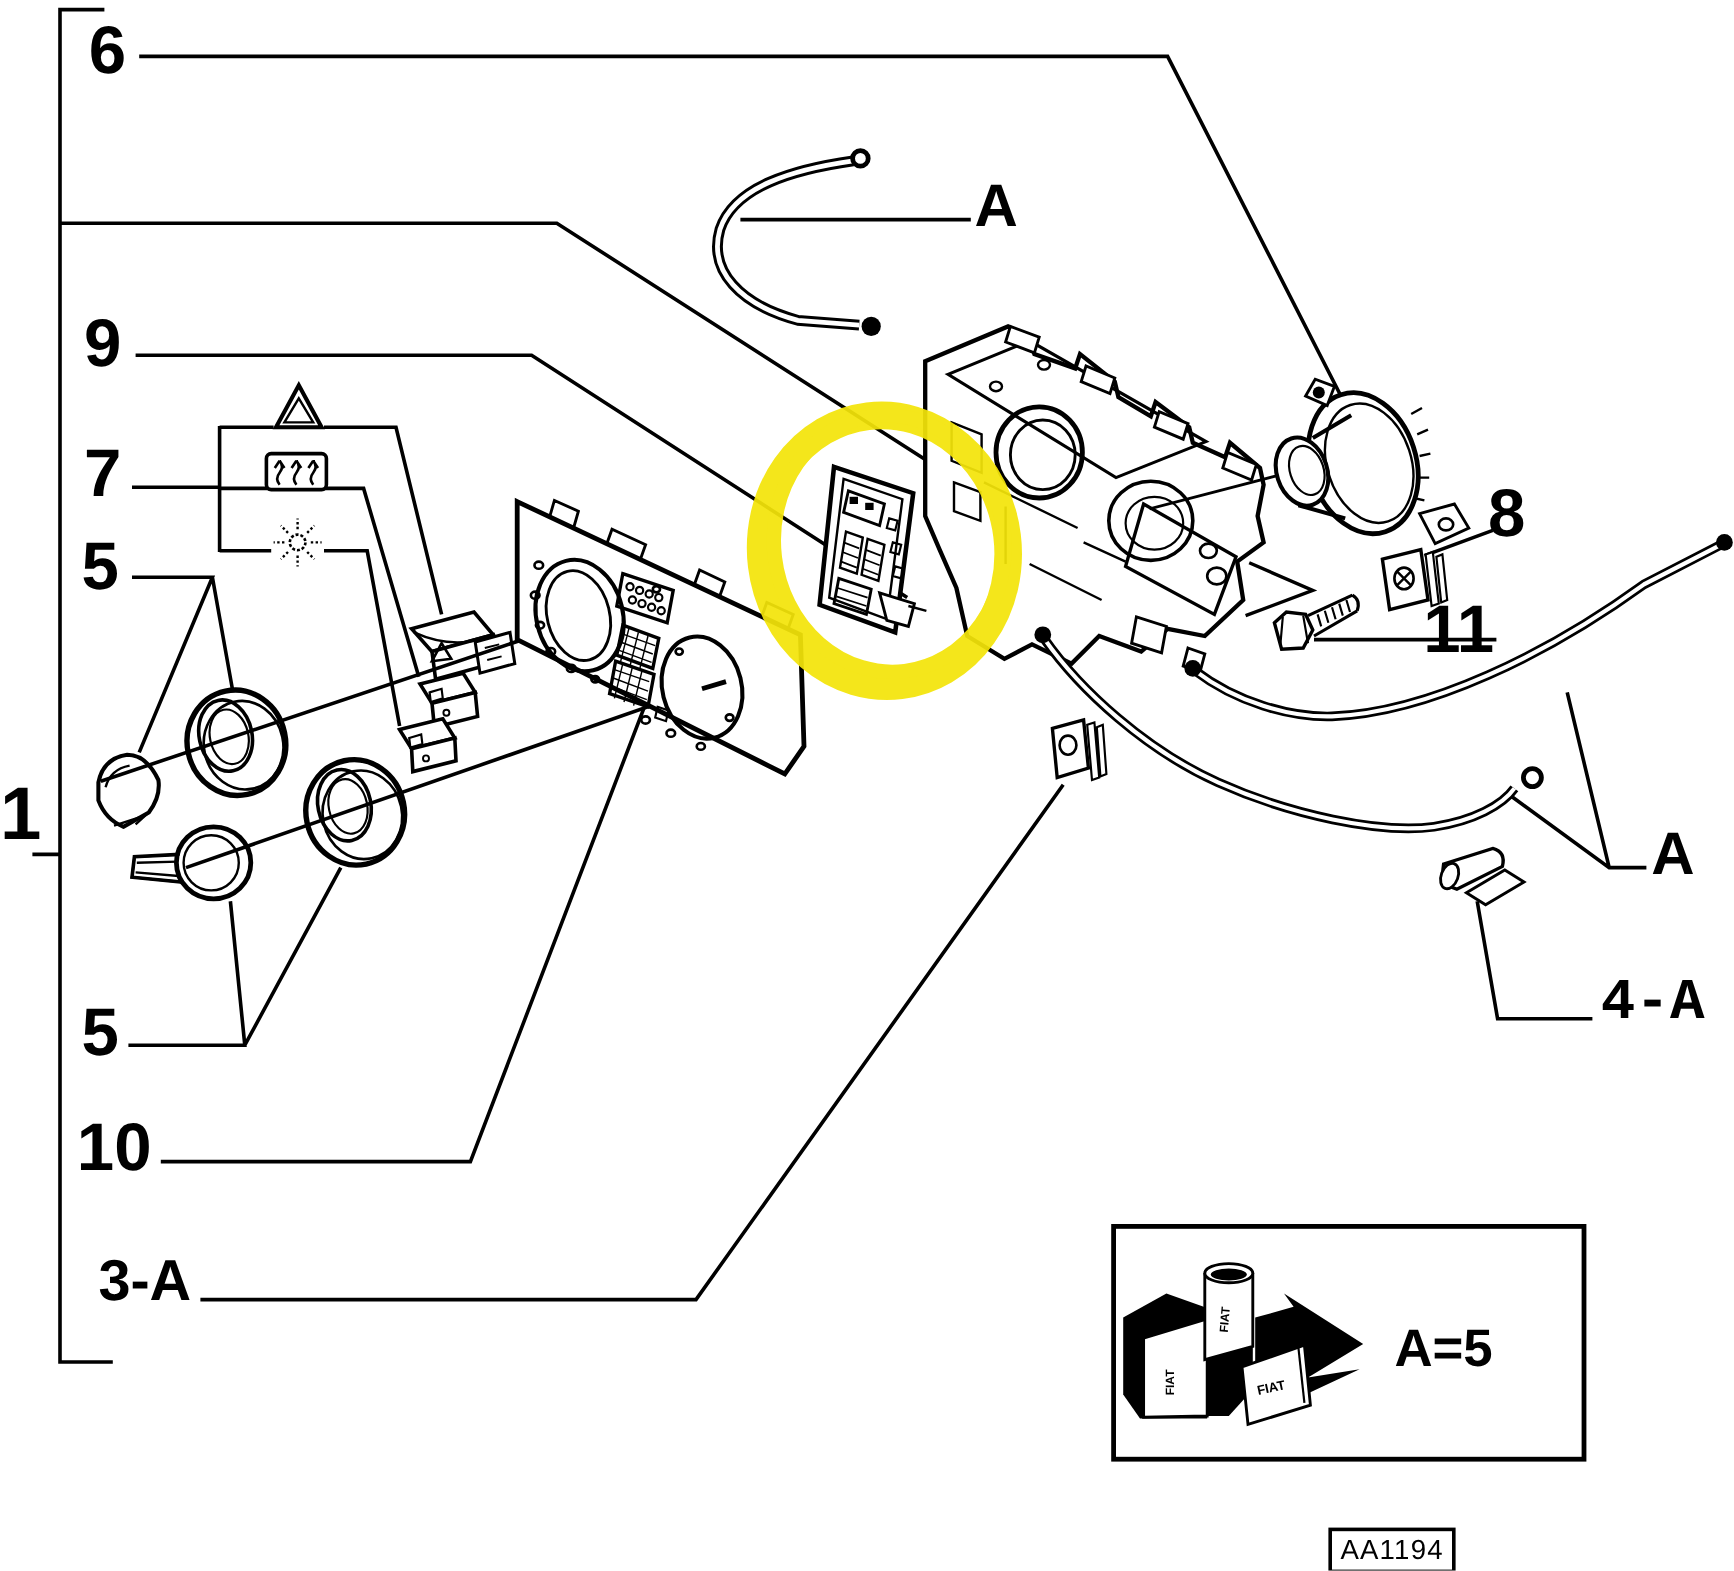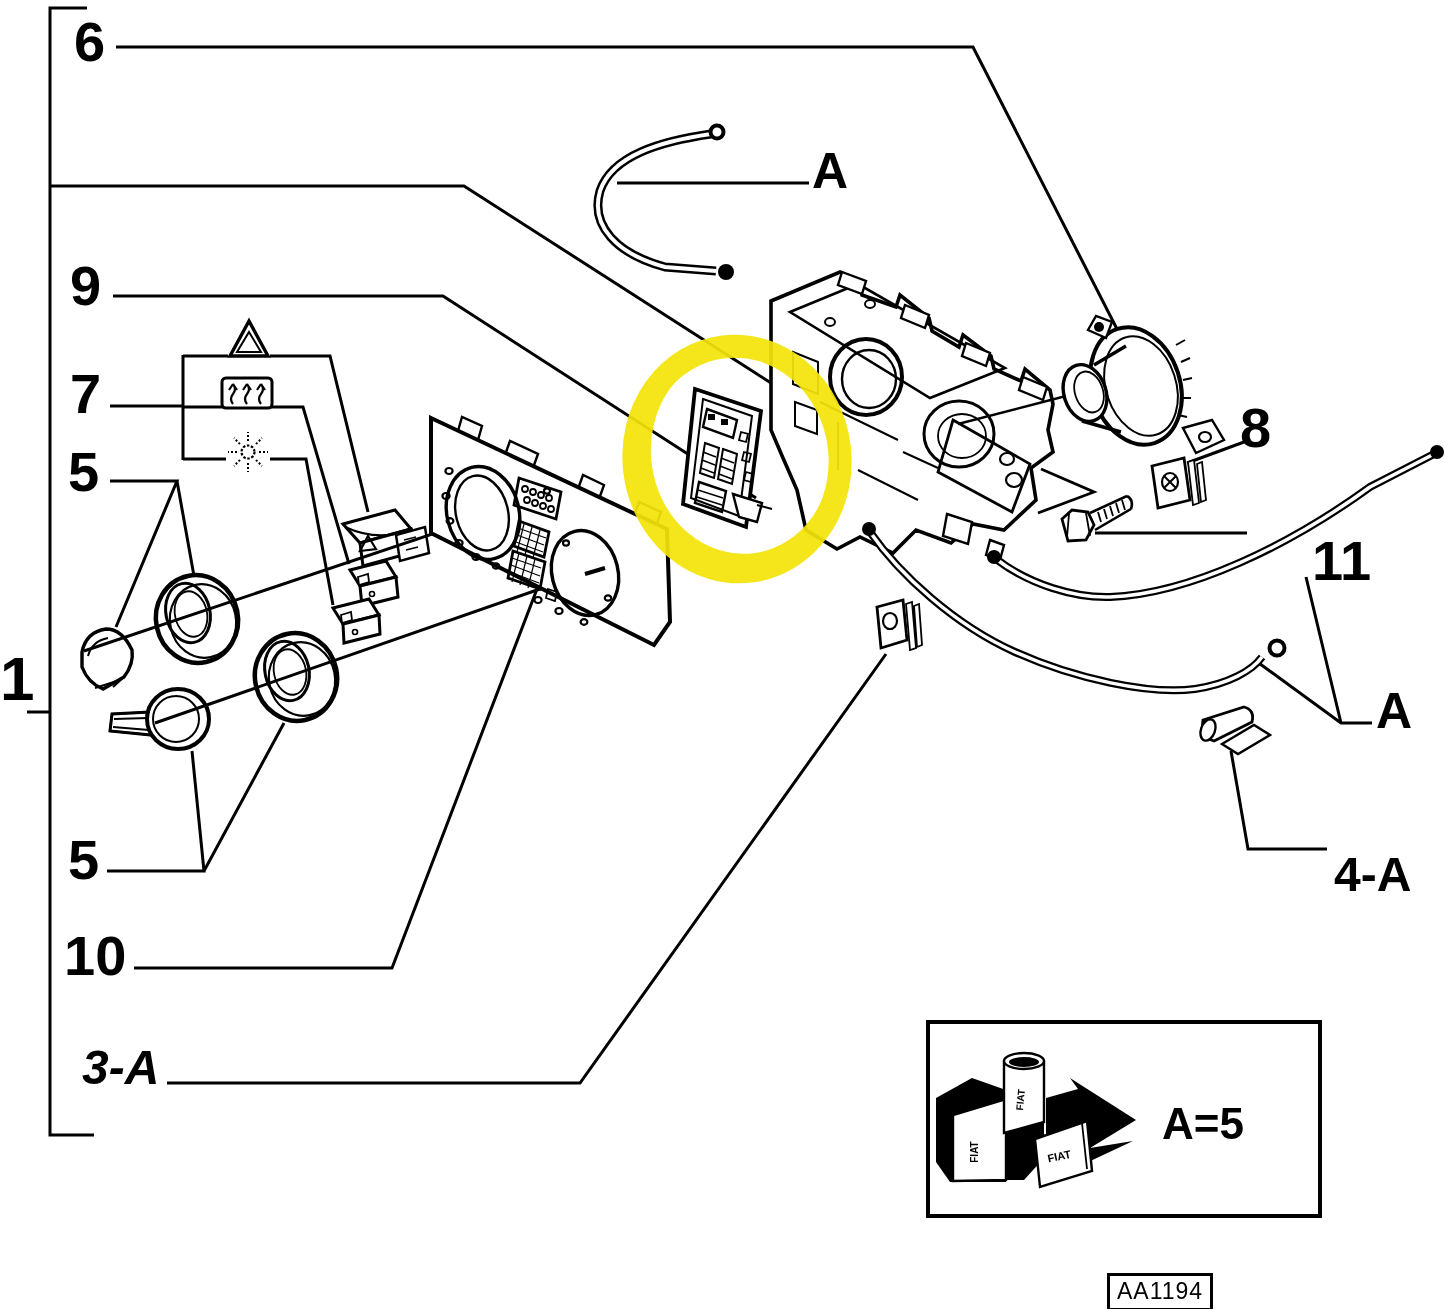--- a/index.html
+++ b/index.html
@@ -261,25 +261,25 @@
   </g>
 </svg>
 
 <div class="label f56" style="left:74px;top:14px;">6</div>
 <div class="label f56" style="left:70px;top:258px;">9</div>
 <div class="label f56" style="left:70px;top:366px;">7</div>
 <div class="label f56" style="left:68px;top:444px;">5</div>
 <div class="label f62" style="left:0px;top:648px;">1</div>
 <div class="label f56" style="left:68px;top:832px;">5</div>
 <div class="label f56" style="left:64px;top:928px;">10</div>
-<div class="label f48" style="left:82px;top:1044px;font-style:italic;">3-A</div>
+<div class="label f48" style="left:82px;top:1044px;">3-A</div>
 <div class="label f56" style="left:1240px;top:400px;">8</div>
-<div class="label f56" style="left:1312px;top:496px;margin-top:37px;">11</div>
+<div class="label f56" style="left:1186px;top:496px;">11</div>
 <div class="label f50" style="left:812px;top:146px;">A</div>
 <div class="label f50" style="left:1376px;top:686px;">A</div>
-<div class="label f48" style="left:1334px;top:851px;">4-A</div>
+<div class="label f48" style="left:1334px;top:812px;font-family:Liberation Mono, monospace;">4-A</div>
 <div class="label f44" style="left:1162px;top:1102px;">A=5</div>
 
 <div id="code-box">
   <span>AA1194</span>
 </div>
 
 </div>
 
 </body></html>

